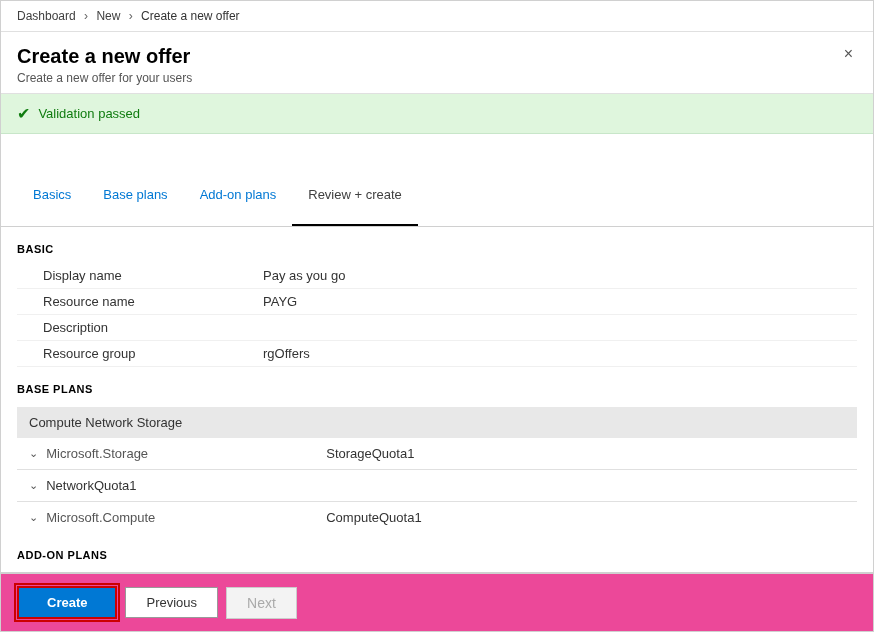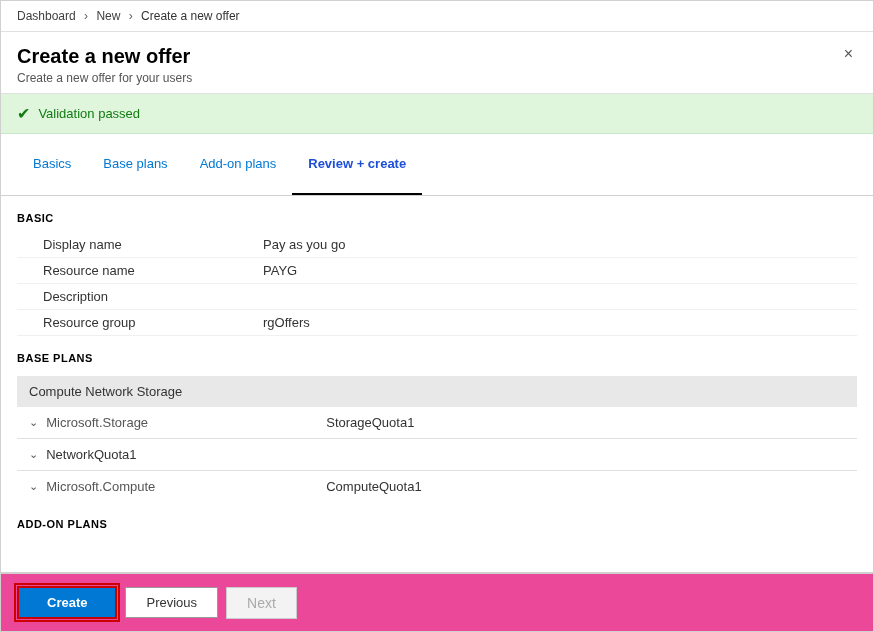--- a/index.html
+++ b/index.html
@@ -81,25 +81,26 @@
       background: #fff;
       gap: 0;
     }
     .tab-item {
       padding: 22px 16px;
       cursor: pointer;
       font-size: 13px;
       color: #0078d4;
       border-bottom: 2px solid transparent;
       white-space: nowrap;
+      margin-top: 31px;
     }
     .tab-item.active {
-      color: #1d4ed8;
+      color: #404040;
       border-bottom: 2px solid #000;
-      font-weight: 700;
+      font-weight: 400;
     }
     .content-area {
       flex: 1;
       padding: 16px 16px 0 16px;
       overflow-y: auto;
     }
     .section-header {
       font-size: 11px;
       font-weight: 700;
       color: #000;

